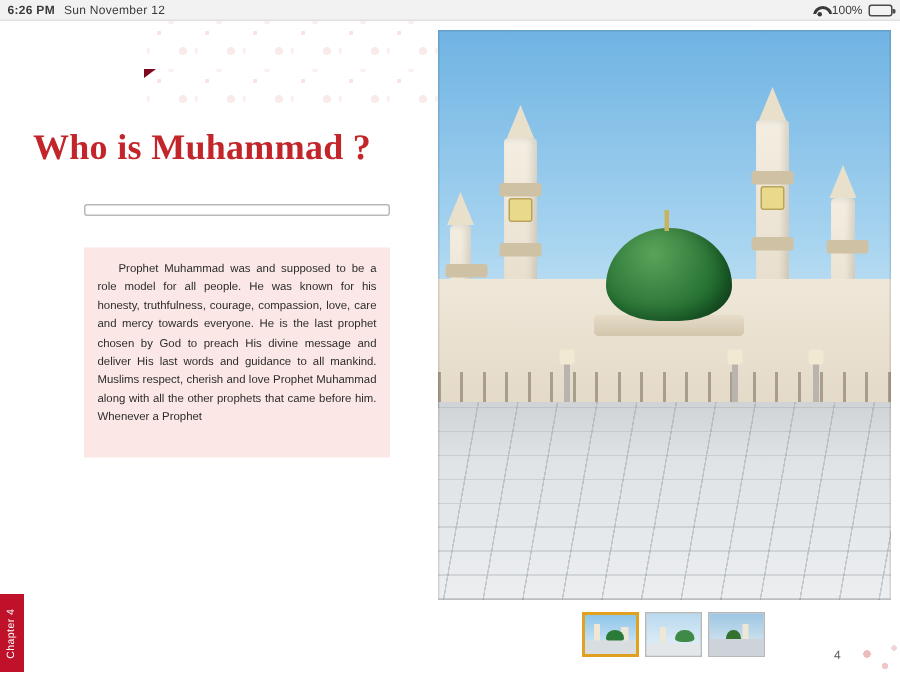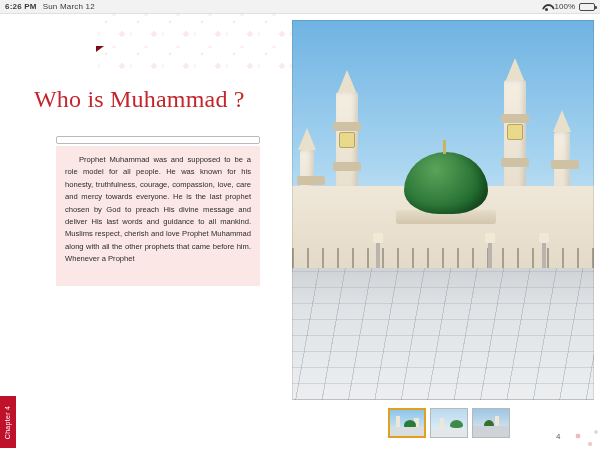--- a/index.html
+++ b/index.html
@@ -86,35 +86,35 @@
   }
   .ribbon-fold {
     position: absolute; top: 32px; left: 96px;
     width: 0; height: 0;
     border-top: 6px solid #7d0a1c;
     border-right: 8px solid transparent;
   }
 
   
   .title {
-    position: absolute; top: 72px; left: 34px;
-    font-size: 24px; font-weight: normal;
+    position: absolute; top: 72px; left: 22px;
+    font-size: 24px; font-weight: bold;
     color: #c2262b;
     letter-spacing: 0.2px;
     font-family: "Liberation Serif", serif;
   }
 
   
   .text-card-handle {
     position: absolute; top: 122px; left: 56px;
     width: 204px; height: 8px;
     background: #ffffff; border: 1px solid #b9b9b9; border-radius: 2px;
   }
   .text-card {
-    position: absolute; top: 132px; left: 56px;
+    position: absolute; top: 151px; left: 56px;
     width: 204px; height: 140px;
     background: #fbe8e6;
     padding: 8px 9px 0 9px;
     overflow: hidden;
   }
   .text-card p {
     font-size: 7.6px;
     line-height: 12.4px;
     color: #2b2b2b;
     text-align: justify;
@@ -294,21 +294,21 @@
   }
 </style>
 </head>
 <body>
 
 <div id="app">
 
   <div class="statusbar">
     <div class="sb-left">
       <span class="sb-time">6:26 PM</span>
-      <span class="sb-date">Sun March 12</span>
+      <span class="sb-date">Sun November 12</span>
     </div>
     <div class="sb-right">
       <span class="wifi-icon"></span>
       <span class="batt-pct">100%</span>
       <span class="batt"><span class="batt-fill"></span></span>
     </div>
   </div>
 
   <div class="page">
 

